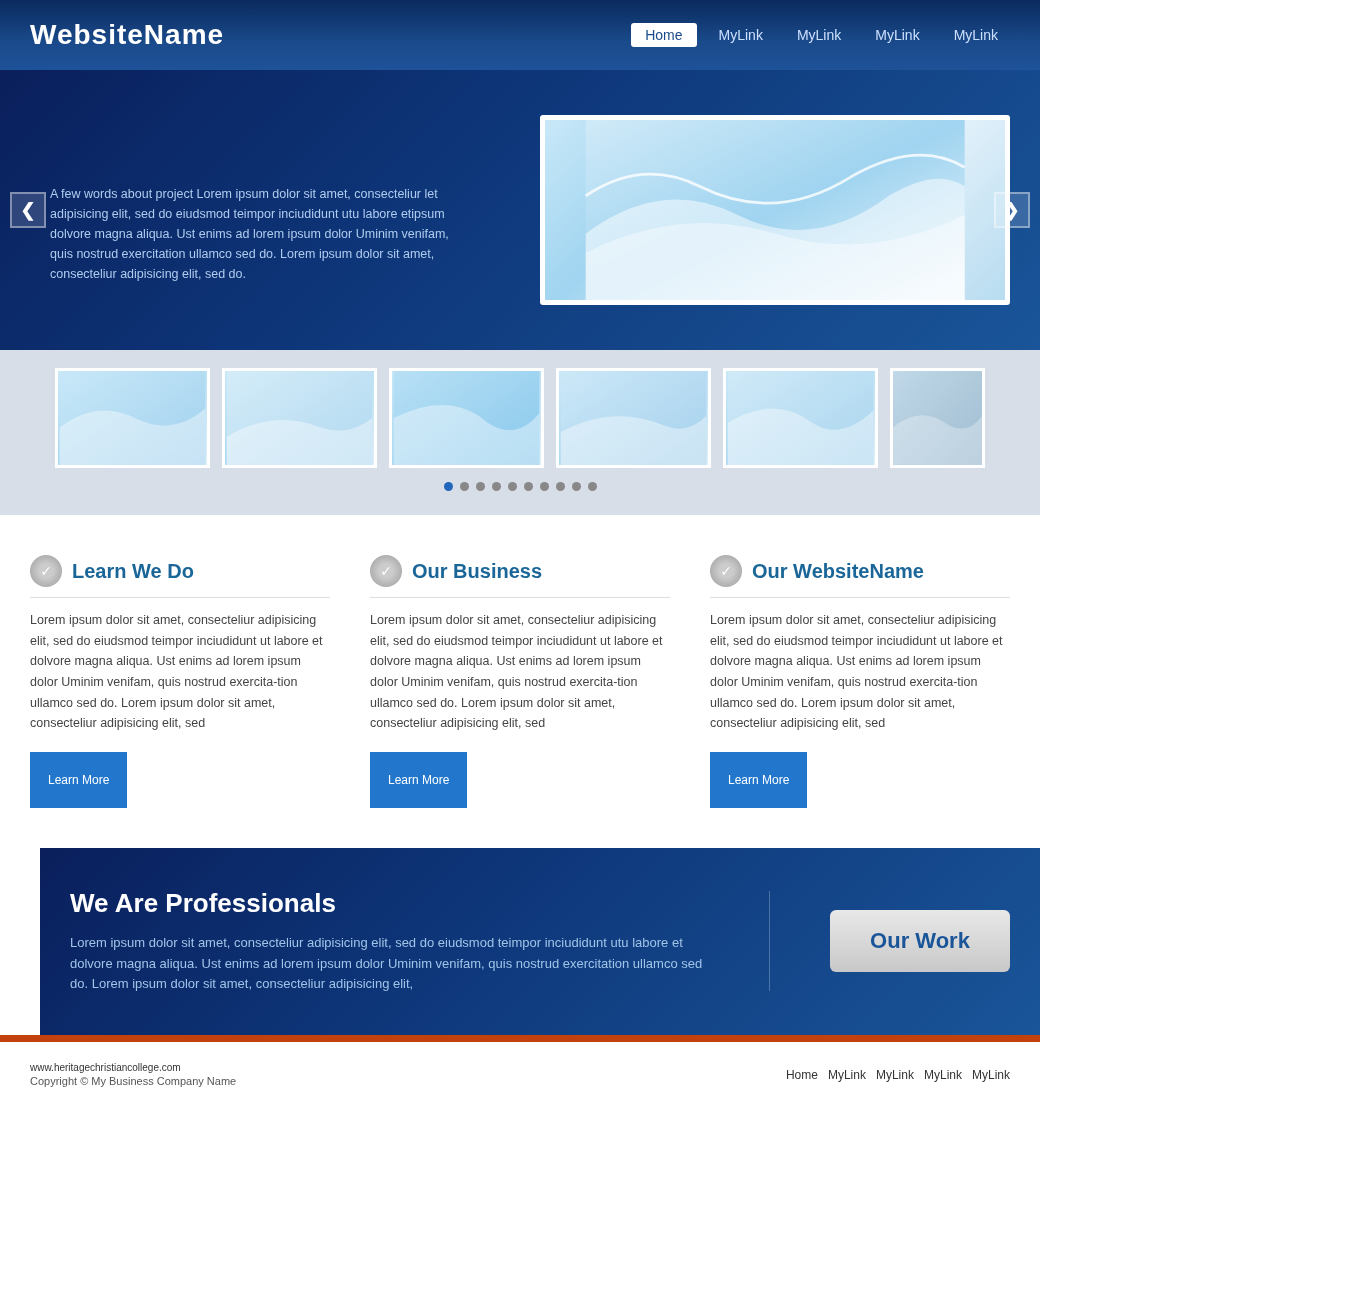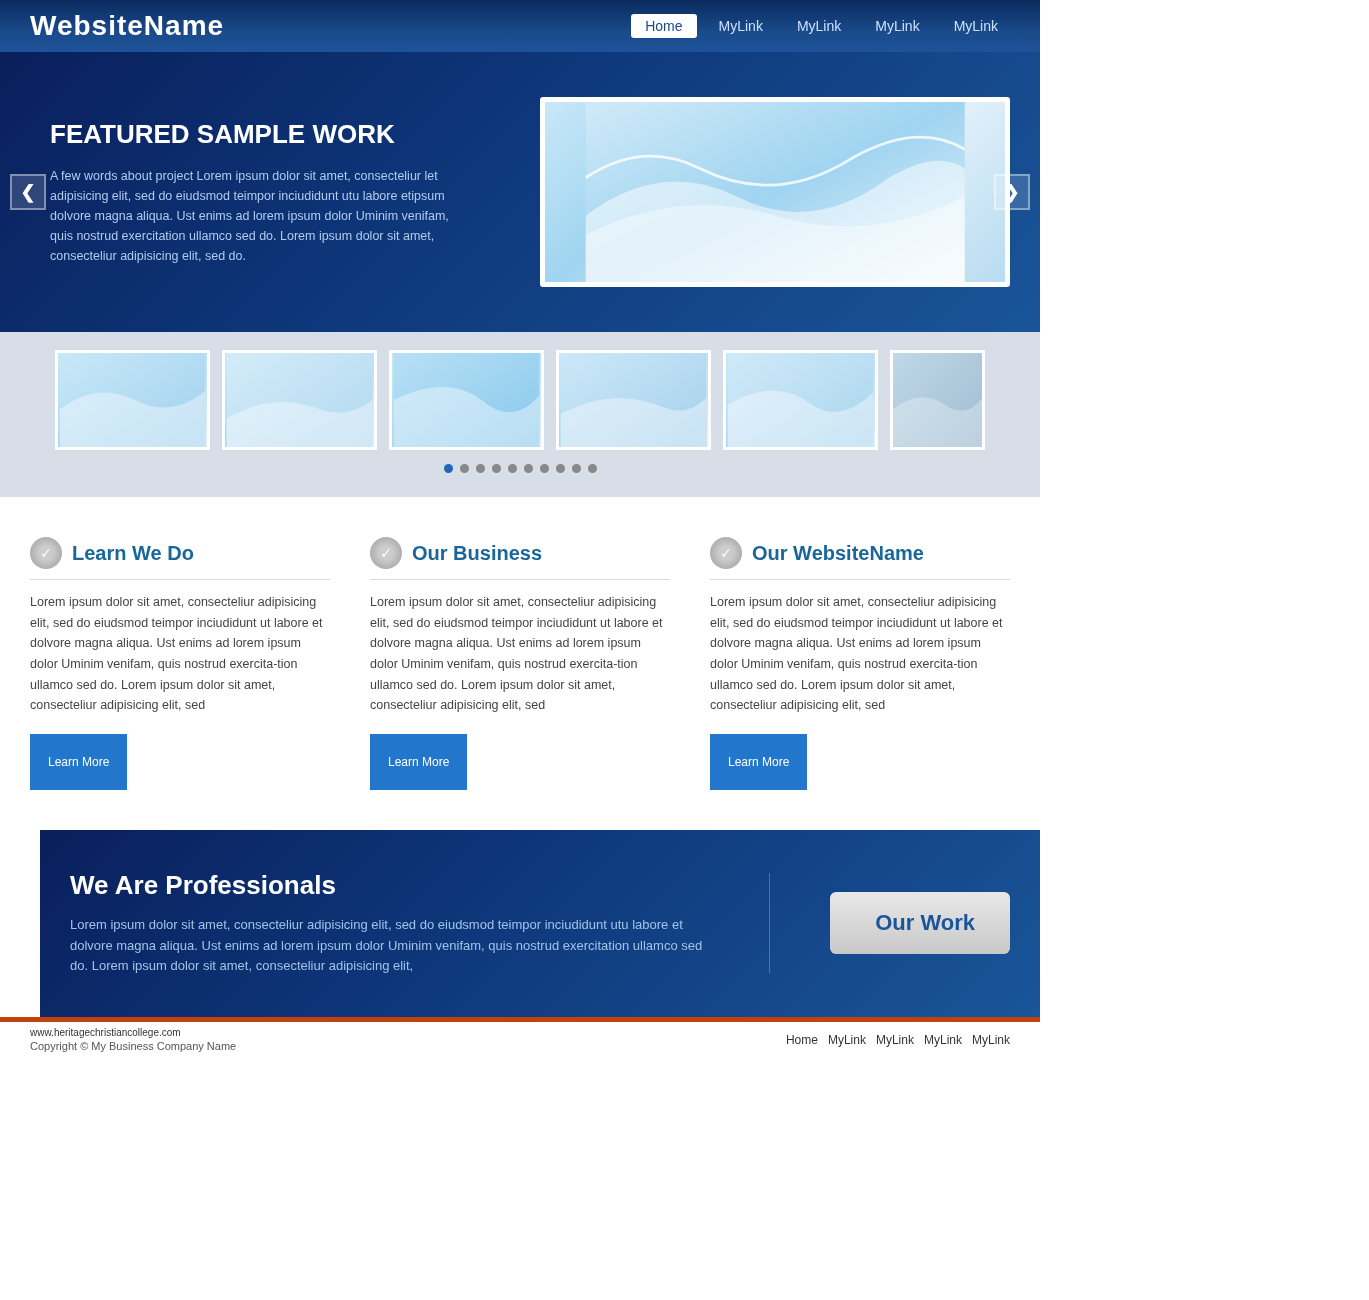--- a/index.html
+++ b/index.html
@@ -5,21 +5,21 @@
     * { margin: 0; padding: 0; box-sizing: border-box; }
     body { font-family: Arial, sans-serif; width: 1040px; background: #fff; overflow-x: hidden; }
 
     
     .header {
       background: linear-gradient(180deg, #0a2a5e 0%, #1a4a8a 60%, #1e5299 100%);
       padding: 12px 30px;
       display: flex;
       align-items: center;
       justify-content: space-between;
-      height: 52px;
+      height: 70px;
     }
     .site-name {
       color: #fff;
       font-size: 28px;
       font-weight: bold;
       letter-spacing: 1px;
     }
     .nav {
       display: flex;
       align-items: center;
@@ -204,35 +204,34 @@
     .cta-btn {
       background: linear-gradient(180deg, #e8e8e8 0%, #c8c8c8 100%);
       color: #1a5599;
       border: none;
       padding: 18px 35px;
       font-size: 22px;
       font-weight: bold;
       cursor: pointer;
       border-radius: 6px;
       min-width: 180px;
-      text-align: right;
     }
     .cta-divider {
       width: 1px;
       height: 100px;
       background: rgba(255,255,255,0.25);
       flex-shrink: 0;
       margin: 0 20px;
     }
 
     
     .footer {
       background: #fff;
-      border-top: 5px solid #c2410c;
-      padding: 5px 30px;
+      border-top: 7px solid #c2410c;
+      padding: 20px 30px;
       display: flex;
       align-items: center;
       justify-content: space-between;
     }
     .footer-left { font-size: 11px; color: #555; }
     .footer-url { font-size: 10px; color: #333; margin-bottom: 2px; }
     .footer-nav { display: flex; gap: 10px; }
     .footer-nav-link { font-size: 12px; color: #333; text-decoration: none; cursor: pointer; }
   </style>
 </head>
@@ -246,21 +245,21 @@
     <a class="nav-link">MyLink</a>
     <a class="nav-link">MyLink</a>
     <a class="nav-link">MyLink</a>
   </nav>
 </header>
 
 <section class="hero">
   <button class="hero-prev">❮</button>
   <div class="hero-text">
     <div class="hero-title">
-      <span>FEATURED SAMPLE WORK</span><br>
+      <br>
     </div>
     <p class="hero-desc">A few words about project Lorem ipsum dolor sit amet, consecteliur let adipisicing elit, sed do eiudsmod teimpor inciudidunt utu labore etipsum dolvore magna aliqua. Ust enims ad lorem ipsum dolor Uminim venifam, quis nostrud exercitation ullamco sed do. Lorem ipsum dolor sit amet, consecteliur adipisicing elit, sed do.</p>
   </div>
   <div class="hero-image">
     <svg viewBox="0 0 400 190" xmlns="http://www.w3.org/2000/svg">
       <defs>
         <linearGradient id="hg1" x1="0%" y1="0%" x2="100%" y2="100%">
           <stop offset="0%" style="stop-color:#d0eaf8"></stop>
           <stop offset="50%" style="stop-color:#a0d4f0"></stop>
           <stop offset="100%" style="stop-color:#e8f4fc"></stop>

